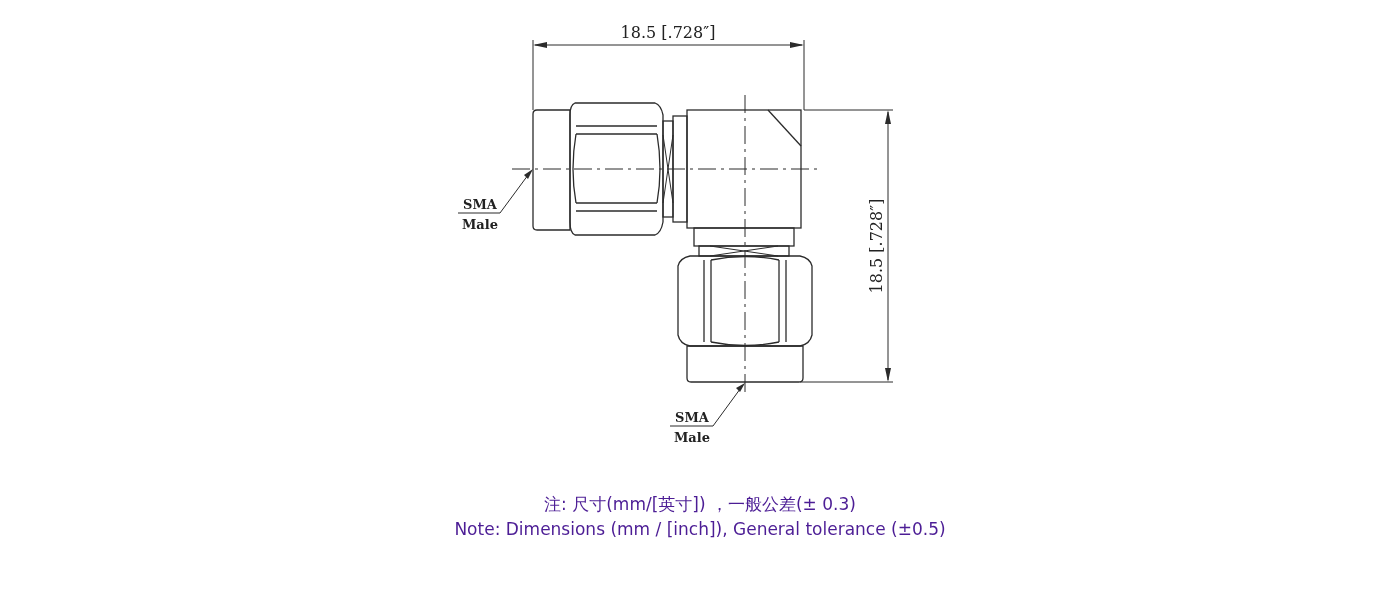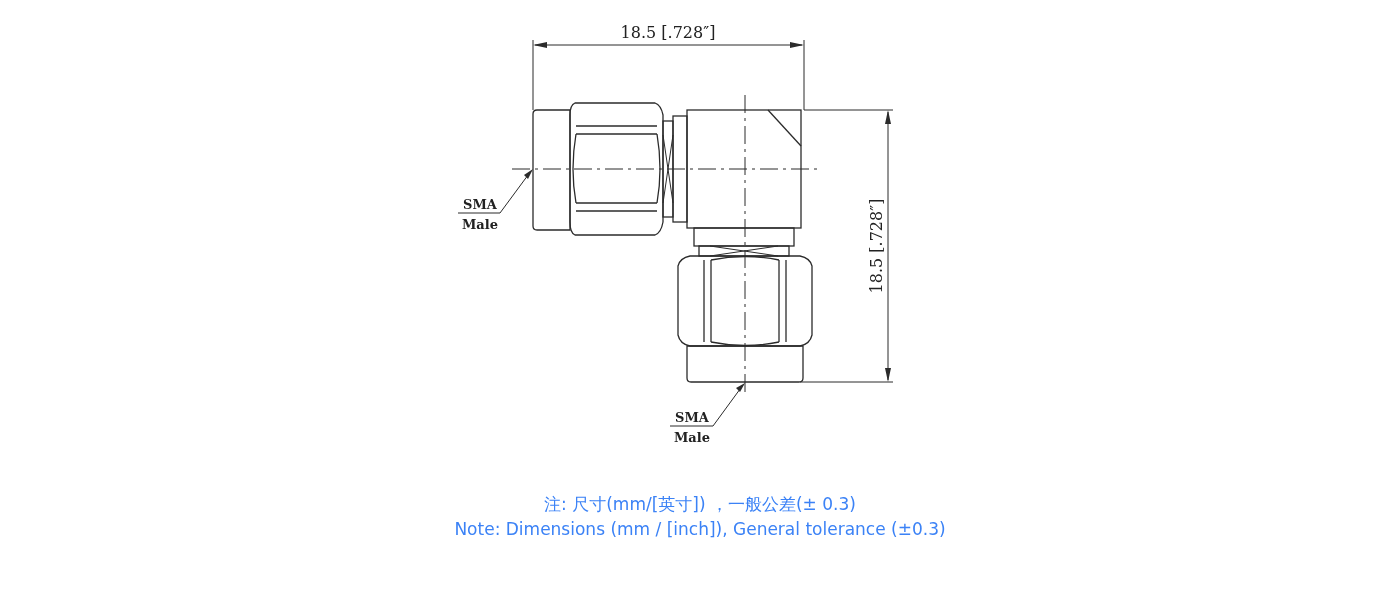--- a/index.html
+++ b/index.html
@@ -4,21 +4,21 @@
   <style>
     html, body { margin: 0; padding: 0; background: #ffffff; }
     body { width: 1400px; height: 600px; position: relative; overflow: hidden; }
     #drawing { position: absolute; left: 0; top: 0; width: 1400px; height: 480px; }
     .ln { stroke: #2b2b2b; stroke-width: 1.3; fill: none; }
     .thin { stroke: #2b2b2b; stroke-width: 1; fill: none; }
     .ctr { stroke: #2b2b2b; stroke-width: 1; fill: none; stroke-dasharray: 18 5 3 5; }
     .dimtxt { font-family: "DejaVu Serif", "Liberation Serif", serif; font-size: 16px; fill: #222; }
     .lbltxt { font-family: "DejaVu Serif", "Liberation Serif", serif; font-size: 13px; fill: #222; font-weight: bold; }
     .notes { position: absolute; left: 0; top: 492px; width: 1400px; text-align: center;
-             font-family: "DejaVu Sans", "Liberation Sans", sans-serif; font-size: 17px; color: #3b82f6; line-height: 25px; }
+             font-family: "DejaVu Sans", "Liberation Sans", sans-serif; font-size: 17px; color: #4c1d95; line-height: 25px; }
     .notes div { white-space: pre; }
   </style>
 </head>
 <body>
 
 <svg id="drawing" viewBox="0 0 1400 480" xmlns="http://www.w3.org/2000/svg">
 
   <g>
     <line class="thin" x1="533" y1="40" x2="533" y2="110"></line>
     <line class="thin" x1="804" y1="40" x2="804" y2="110"></line>
@@ -87,14 +87,14 @@
     <line class="thin" x1="670" y1="426" x2="713" y2="426"></line>
     <line class="thin" x1="713" y1="426" x2="743" y2="385"></line>
     <polygon points="745,383 736,388 740,392" fill="#2b2b2b"></polygon>
     <text class="lbltxt" x="692" y="422" text-anchor="middle">SMA</text>
     <text class="lbltxt" x="692" y="442" text-anchor="middle">Male</text>
   </g>
 </svg>
 
 <div class="notes">
   <div>注: 尺寸(mm/[英寸]) ，一般公差(± 0.3)</div>
-  <div>Note: Dimensions (mm / [inch]), General tolerance (±0.3)</div>
+  <div>Note: Dimensions (mm / [inch]), General tolerance (±0.5)</div>
 </div>
 
 </body></html>

